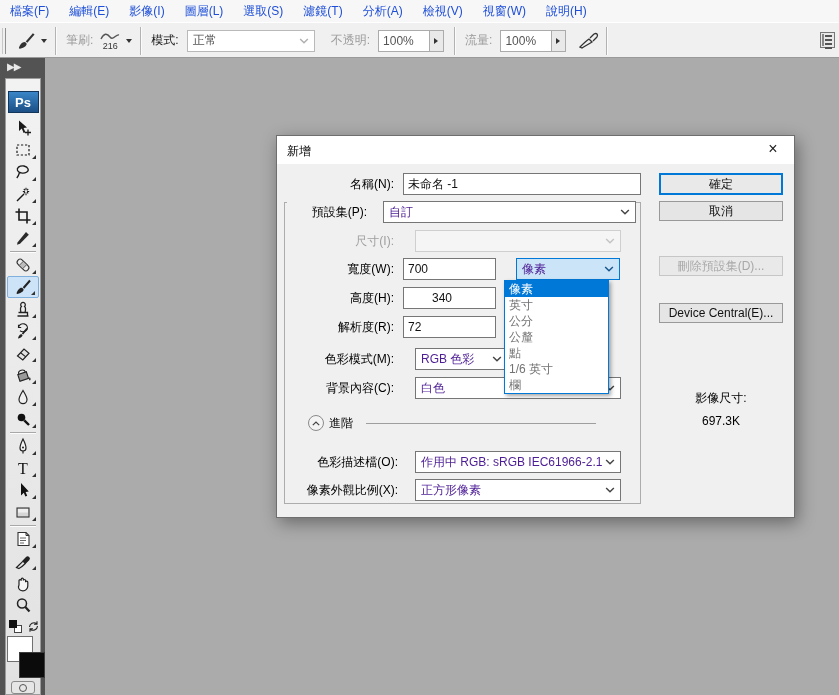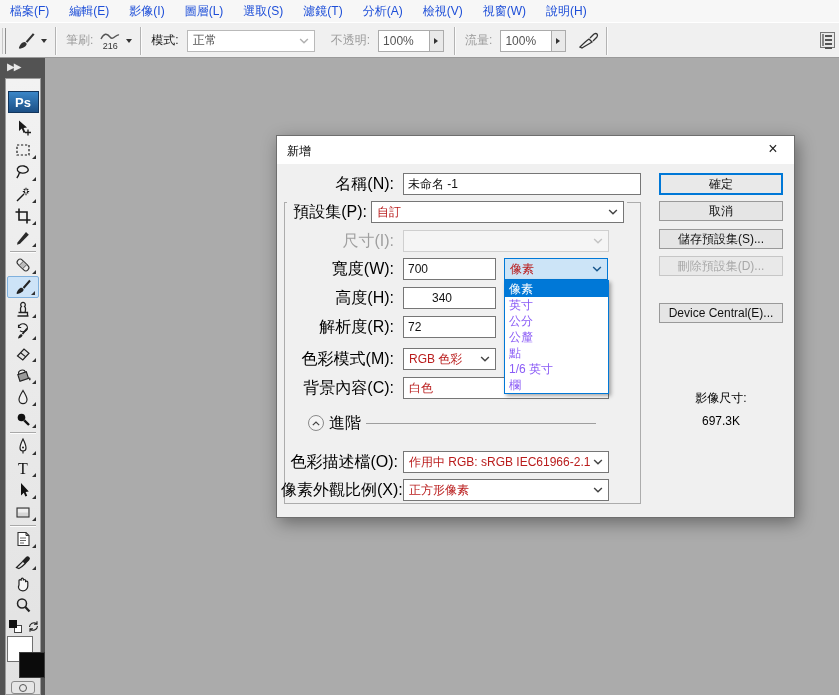--- a/index.html
+++ b/index.html
@@ -58,46 +58,46 @@
            display:flex; align-items:center; justify-content:center; }
   .qmask i { width:8px; height:8px; border:1px solid #555; border-radius:50%; }
 
   
   .dlg { position:absolute; left:276px; top:135px; width:519px; height:383px; background:#f0f0f0;
          border:1px solid #6e6e6e; box-shadow:3px 5px 16px rgba(0,0,0,.38); }
   .dlg-title { position:absolute; left:0; top:0; width:100%; height:28px; background:#ffffff; }
   .dlg-title .cap { position:absolute; left:10px; top:7px; font-size:12px; color:#000; }
   .dlg-close { position:absolute; right:0; top:0; width:42px; height:28px; text-align:center; line-height:26px;
                font-size:16px; color:#222; cursor:default; }
-  .lbl { position:absolute; font-size:16px; line-height:22px; text-align:right; white-space:nowrap; color:#000; }
+  .lbl { position:absolute; font-size:12px; line-height:22px; text-align:right; white-space:nowrap; color:#000; }
   .lbl.dis { color:#9f9f9f; }
   .txt { position:absolute; background:#fff; border:1px solid #767676; font:12px "Liberation Sans","DejaVu Sans",sans-serif;
          padding:0 4px; color:#111; }
   .cmb { position:absolute; display:flex; align-items:center; background:#fff; border:1px solid #767676;
-         font-size:12px; padding:5px 5px; color:#b91c1c; white-space:nowrap; overflow:hidden; }
+         font-size:12px; padding:5px 5px; color:#4c1d95; white-space:nowrap; overflow:hidden;margin-left:12px; }
   .cmb .chev { margin-left:auto; color:#444; flex:none; }
   .cmb.disabled { background:#f5f5f5; border-color:#cfcfcf; }
   .cmb.disabled .chev { color:#c4c4c4; }
   .cmb.openstate { background:#cce4f7; border-color:#0078d7; }
   .cmb.openstate .chev { color:#17568c; }
   .btn { position:absolute; background:#e5e5e5; border:1px solid #999; font:12px "Liberation Sans","DejaVu Sans",sans-serif;
          color:#111; text-align:center; }
   .btn.default { border:2px solid #0078d7; background:#e9e9e9; }
   .btn.disabled { color:#a8a8a8; border-color:#c6c6c6; background:#e9e9e9; }
   .groupbox { position:absolute; left:7px; top:66px; width:357px; height:302px;
               border-left:1px solid #acacac; border-right:1px solid #acacac; border-bottom:1px solid #acacac; }
   .gstub { position:absolute; top:66px; height:1px; background:#acacac; }
   .advline { position:absolute; left:89px; top:287px; width:230px; height:1px; background:#9e9e9e; }
   .advbtn { position:absolute; left:31px; top:279px; width:16px; height:16px; border:1px solid #8a8a8a; border-radius:50%;
             background:#f4f4f4; display:flex; align-items:center; justify-content:center; color:#444; }
   .imgsize { position:absolute; left:382px; top:252px; width:124px; text-align:center; line-height:20px; color:#000; }
   .imgsize .v { margin-top:3px; }
   .ddlist { position:absolute; left:227px; top:144px; width:105px; background:#fff; border:1px solid #0078d7;
             z-index:6; box-shadow:2px 2px 4px rgba(0,0,0,.35); }
-  .ddlist .opt { height:16px; line-height:16px; padding-left:4px; font-size:12px; color:#8b5cf6; }
+  .ddlist .opt { height:16px; line-height:16px; padding-left:4px; font-size:12px; color:#737373; }
   .ddlist .opt.sel { background:#0078d7; color:#fff; }
   .chev { display:inline-block; }
   svg { display:block; }
 </style>
 </head>
 <body>
 
 <div id="root">
 
   <div class="menubar">
@@ -465,21 +465,20 @@
     <span class="lbl" style="left:4px;top:343px;width:117px">像素外觀比例(X):</span>
     <div class="cmb" style="left:126px;top:343px;width:206px;height:22px">
       <span>正方形像素</span>
       <svg class="chev" width="10" height="6" viewBox="0 0 8 5">
           <path d="M0.8 0.8 L4 4 L7.2 0.8" fill="none" stroke="currentColor" stroke-width="1.2"></path>
         </svg>
     </div>
 
     <button class="btn" style="left:382px;top:65px;width:124px;height:20px">取消</button>
     <button class="btn default" style="left:382px;top:37px;width:124px;height:22px">確定</button>
-    <button class="btn" style="left:382px;top:93px;width:124px;height:20px">儲存預設集(S)...</button>
     <button class="btn disabled" style="left:382px;top:120px;width:124px;height:20px">刪除預設集(D)...</button>
     <button class="btn" style="left:382px;top:167px;width:124px;height:20px">Device Central(E)...</button>
 
     <div class="imgsize">
       <div>影像尺寸:</div>
       <div class="v">697.3K</div>
     </div>
   </div>
 
 </div>

